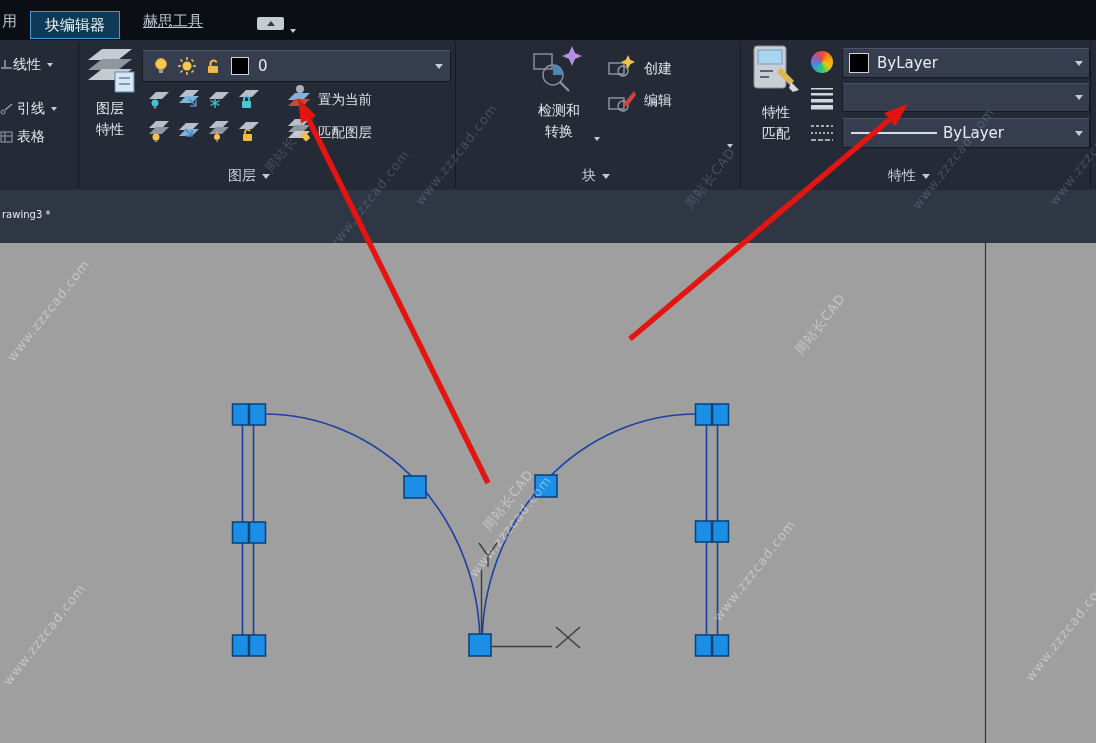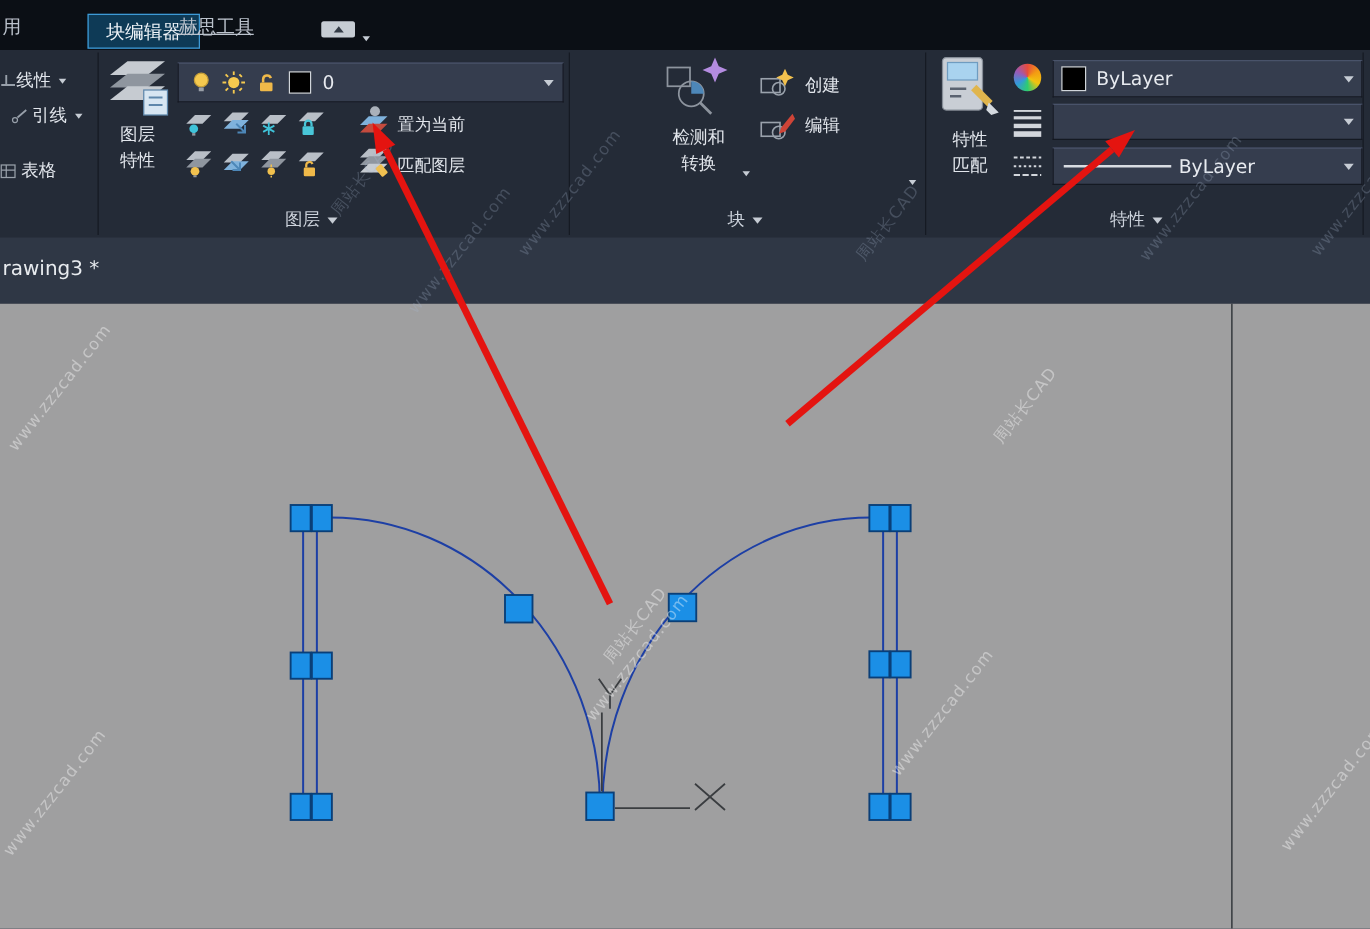--- a/index.html
+++ b/index.html
@@ -3,21 +3,21 @@
 <meta charset="utf-8">
 <style>
   html,body{margin:0;padding:0;}
   #app{position:relative;width:1096px;height:743px;overflow:hidden;background:#242b37;
        font-family:"DejaVu Sans","Liberation Sans",sans-serif;user-select:none;}
   .abs{position:absolute;}
   
   .tabbar{position:absolute;left:0;top:0;width:1096px;height:40px;background:#0b0f15;}
   .tab{position:absolute;top:12px;font-size:15px;color:#bcc3cd;white-space:nowrap;cursor:pointer;}
   .tab.active{top:11px;height:26px;line-height:26px;padding:0 14px;background:#0e3a56;
-              border:1px solid #3e9ad6;color:#f2f6fa;margin-left:40px;}
+              border:1px solid #3e9ad6;color:#f2f6fa;}
   .collapsebtn{position:absolute;left:257px;top:17px;width:27px;height:13px;background:#c6ccd3;
                border-radius:2px;display:flex;align-items:center;justify-content:center;cursor:pointer;}
   .tri-up{width:0;height:0;border-left:4px solid transparent;border-right:4px solid transparent;
           border-bottom:5px solid #333b46;}
   .tri-down{width:0;height:0;border-left:4px solid transparent;border-right:4px solid transparent;
             border-top:5px solid #c6ccd4;display:inline-block;}
   .tri-down.sm{border-left-width:3px;border-right-width:3px;border-top-width:4px;}
   
   .sep{position:absolute;top:42px;height:146px;width:1px;background:#151a23;}
   .rlabel{font-size:14px;color:#e2e6ec;white-space:nowrap;}
@@ -27,21 +27,21 @@
          display:flex;align-items:center;cursor:pointer;}
   .combo .grow{flex:1;}
   .combo .val{font-size:15px;color:#e8ebf0;}
   .iconbtn{position:absolute;display:flex;align-items:center;justify-content:center;cursor:pointer;}
   .bigbtn{position:absolute;display:flex;flex-direction:column;align-items:center;cursor:pointer;}
   .bigbtn .rlabel{line-height:21px;}
   .colorwheel{position:absolute;width:22px;height:22px;border-radius:50%;
     background:conic-gradient(#e74c3c,#f39c12,#f1c40f,#2ecc71,#3498db,#9b59b6,#e74c3c);cursor:pointer;}
   
   .filebar{position:absolute;left:0;top:190px;width:1096px;height:53px;background:#2f3745;}
-  .ftab{position:absolute;left:2px;top:0;height:53px;line-height:50px;font-size:16px;color:#e8ebef;}
+  .ftab{position:absolute;left:2px;top:0;height:53px;line-height:50px;font-size:10px;color:#e8ebef;}
   .newtab{position:absolute;left:108px;top:206px;width:26px;height:26px;border-radius:50%;
           background:#3e4552;color:#fff;font-size:18px;line-height:25px;text-align:center;cursor:pointer;}
   .canvas{position:absolute;left:0;top:243px;width:1096px;height:500px;background:#9f9fa0;}
   #drawing-svg{position:absolute;left:0;top:0;z-index:5;pointer-events:none;}
   #arrow-layer{position:absolute;left:0;top:0;z-index:50;pointer-events:none;}
   
   .wm{position:absolute;font-size:13px;letter-spacing:1px;white-space:nowrap;z-index:8;
       transform:rotate(-52deg);transform-origin:0 50%;pointer-events:none;}
   .wm.dark{color:rgba(165,180,205,0.26);}
   .wm.light{color:rgba(255,255,255,0.40);}
@@ -66,21 +66,21 @@
   <div class="sep" style="left:740px;"></div>
   <div class="sep" style="left:1090px;"></div>
 
   <div class="iconbtn" style="left:0;top:52px;width:74px;height:26px;justify-content:flex-start;">
     <svg width="13" height="14">
         <path d="M1 10 H12 M5 2 V10" stroke="#98a0aa" stroke-width="1.5" fill="none"></path>
       </svg>
     <span class="rlabel" style="margin-left:0;text-align:center;">线性</span>
     <span class="tri-down sm" style="margin-left:6px;"></span>
   </div>
-  <div class="iconbtn" style="left:0;top:80px;width:74px;height:26px;justify-content:center;">
+  <div class="iconbtn" style="left:0;top:96px;width:74px;height:26px;justify-content:flex-start;">
     <svg width="13" height="14">
         <circle cx="3" cy="10" r="2" stroke="#98a0aa" fill="none"></circle>
         <path d="M5 8 L12 2" stroke="#98a0aa" stroke-width="1.4"></path>
       </svg>
     <span class="rlabel" style="margin-left:4px;">引线</span>
     <span class="tri-down sm" style="margin-left:6px;"></span>
   </div>
   <div class="iconbtn" style="left:0;top:124px;width:74px;height:26px;justify-content:flex-start;">
     <svg width="13" height="14">
         <rect x="1" y="2" width="11" height="10" stroke="#98a0aa" fill="none"></rect>

